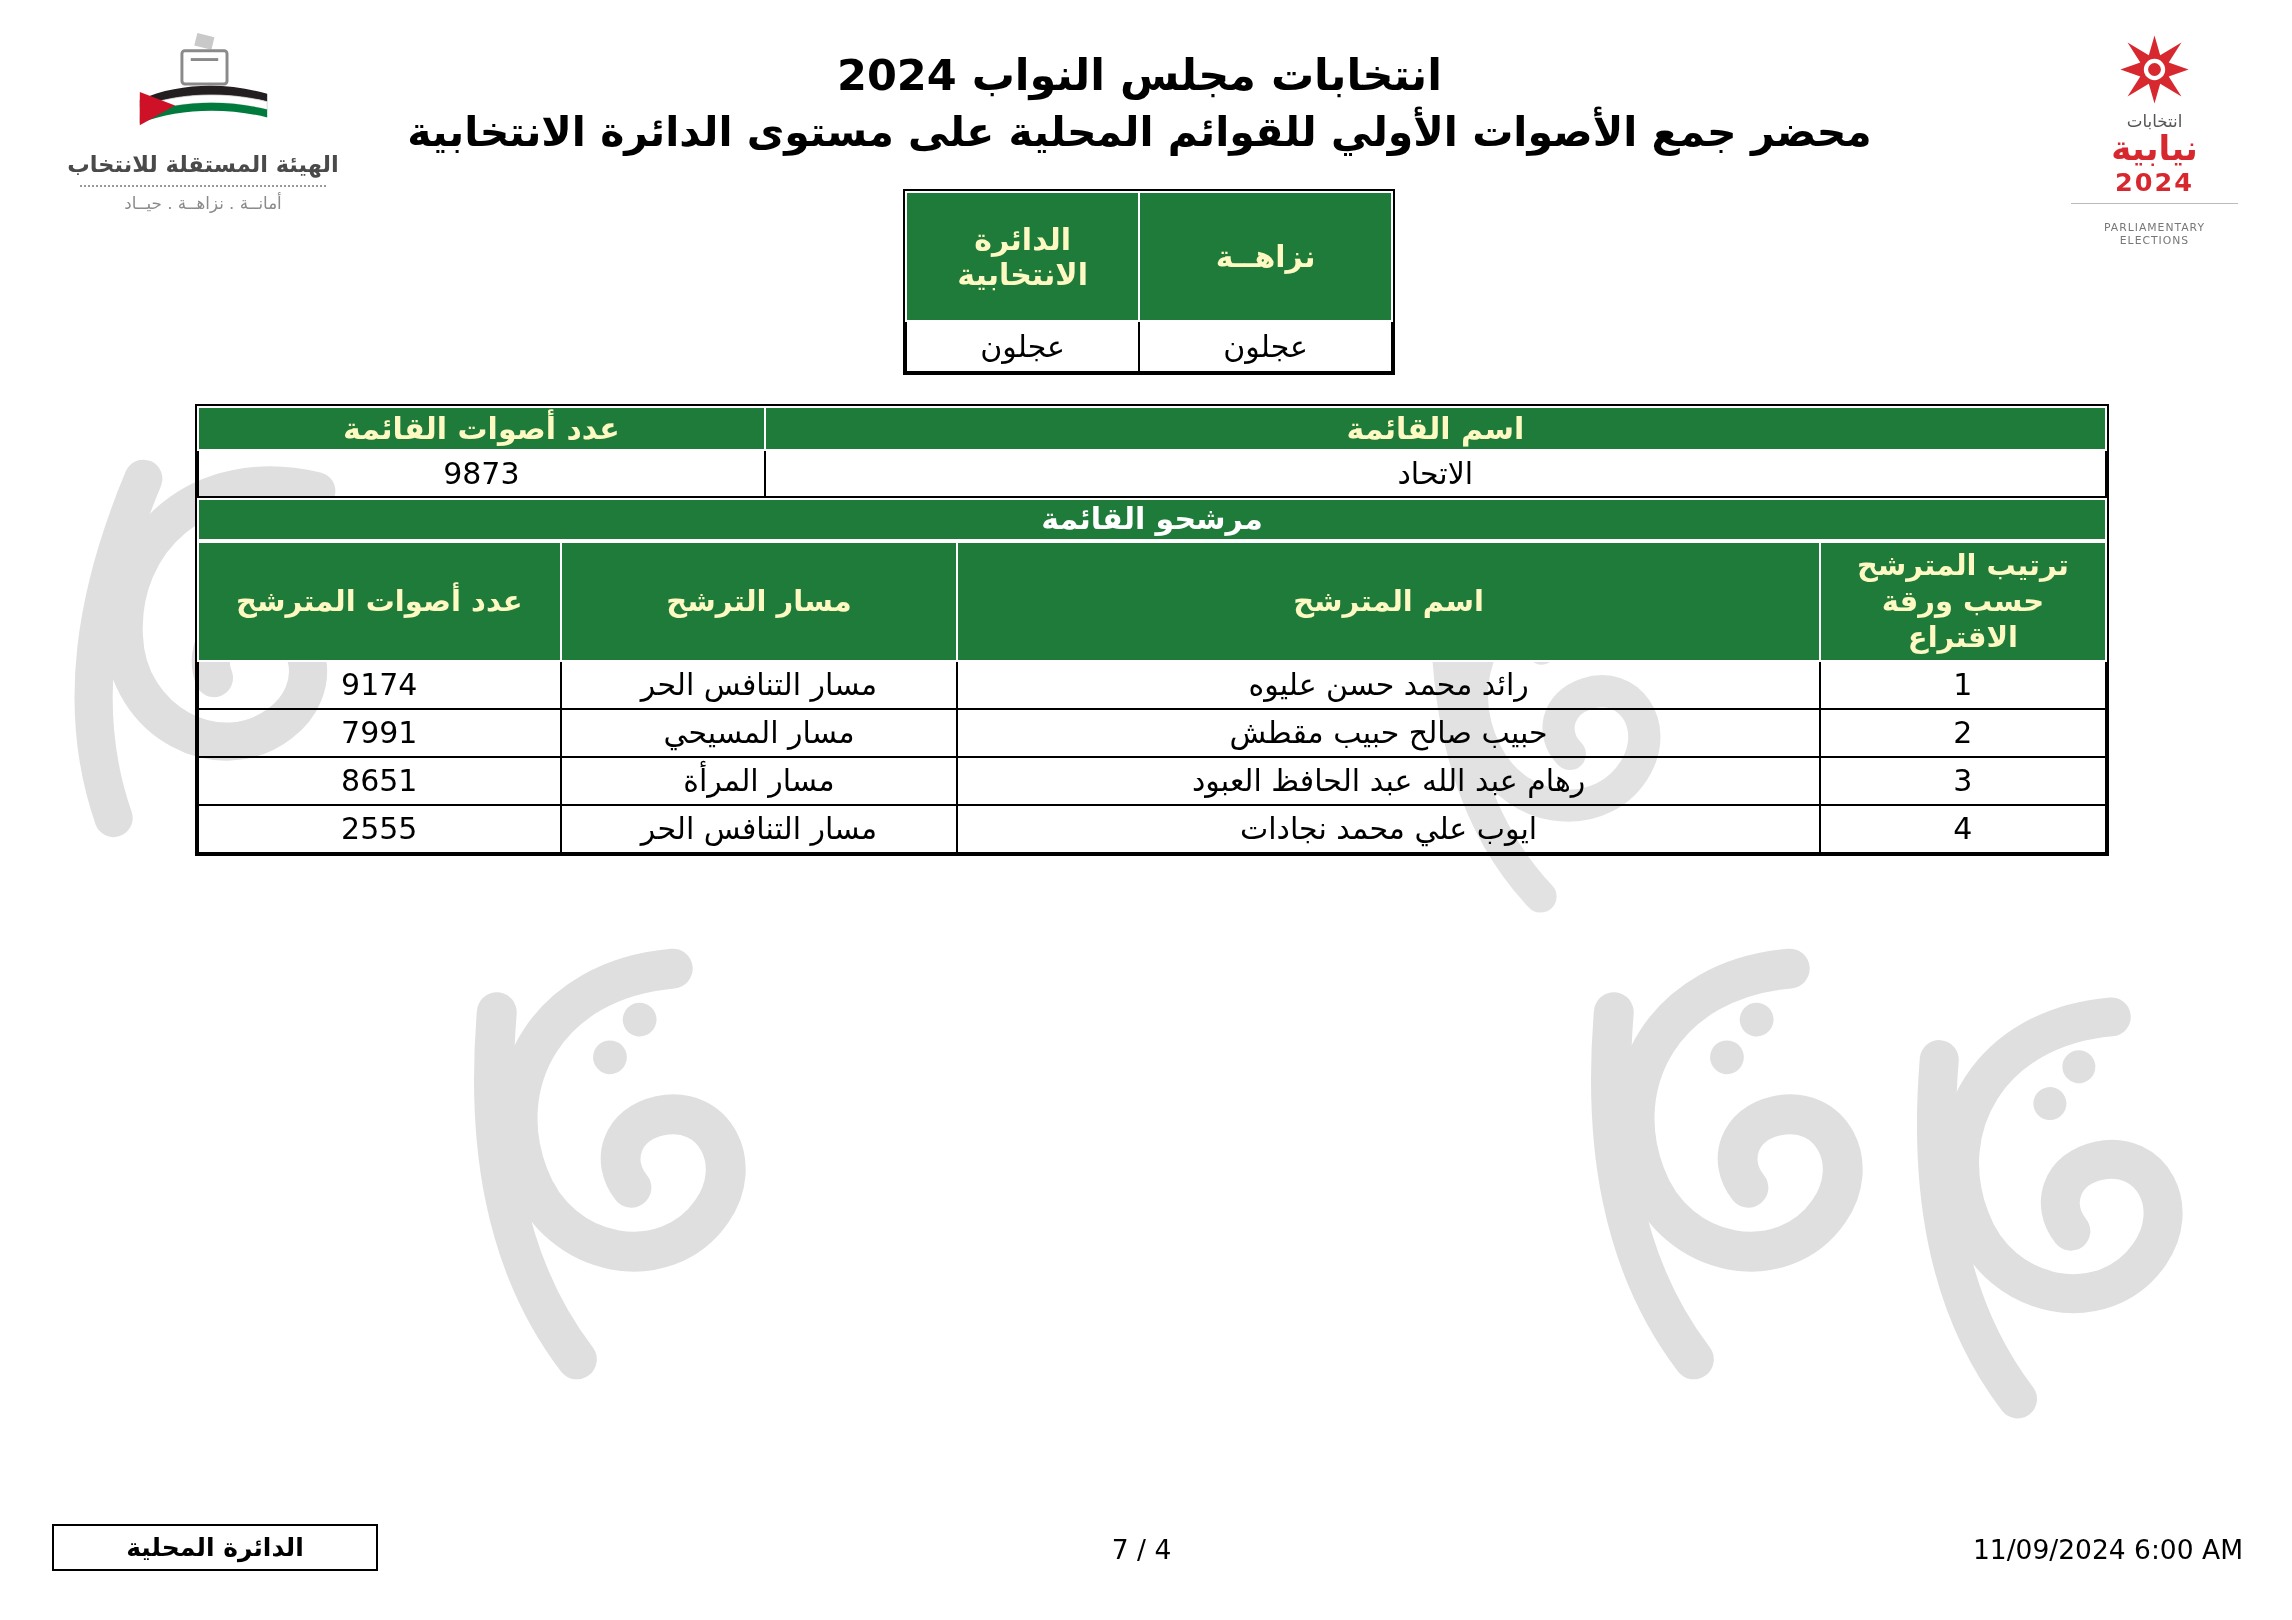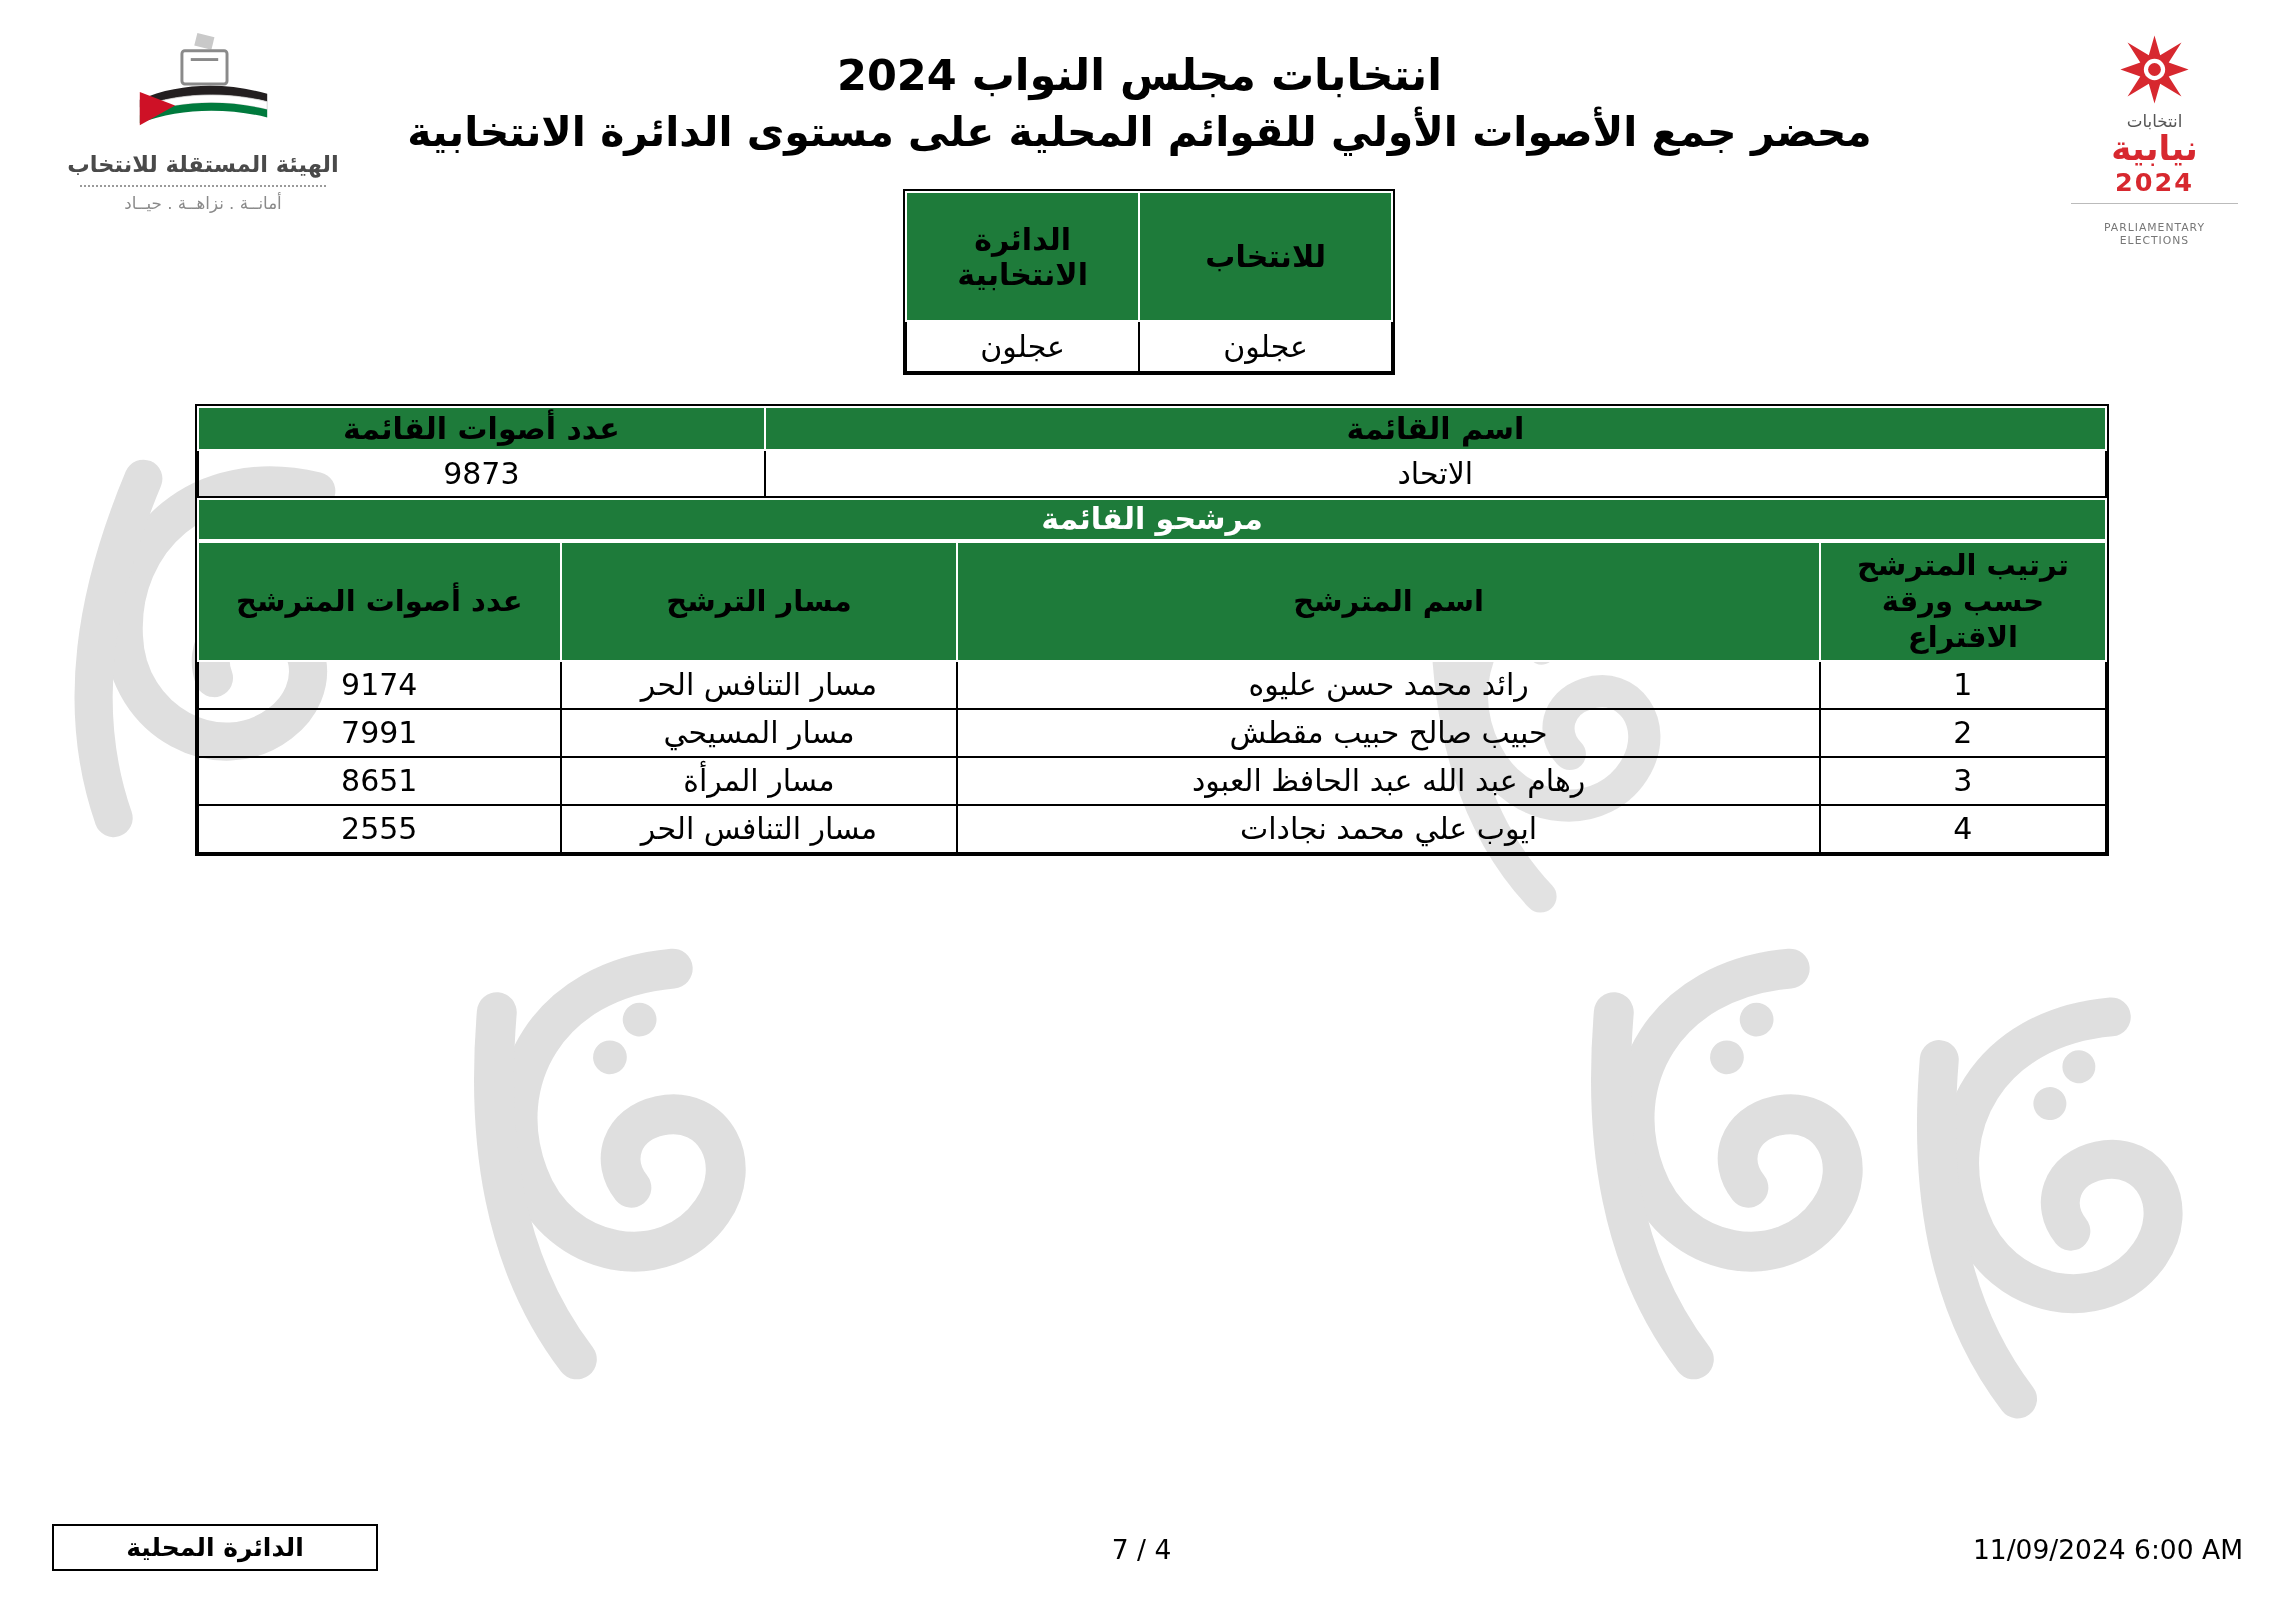--- a/index.html
+++ b/index.html
@@ -48,21 +48,21 @@
   
   .gov-wrap{
     position:absolute;top:189px;left:904px;width:492px;border:2px solid #000;z-index:1;background:transparent;
   }
   .main-wrap{
     position:absolute;top:404px;left:196px;width:1914px;border:2px solid #000;z-index:1;background:transparent;
   }
   table.tbl{width:100%;border-collapse:collapse;table-layout:fixed;}
   .tbl th,.tbl td{text-align:center;vertical-align:middle;padding:2px 9.8px;overflow:hidden;}
   .green{
-    background:var(--green);color:#000000;font-weight:bold;font-size:30px;border:2.9px solid #fff;
+    background:var(--green);color:#fef9c3;font-weight:bold;font-size:30px;border:2.9px solid #fff;
   }
   .data{border:2px solid #000;font-size:30px;background:transparent;}
   .h-tall{height:129px;}
   .val-row{height:51px;}
   .r-head th{height:43px;}
   .r-val td{height:47px;}
   .banner{
     background:var(--green);color:#fff;font-weight:bold;font-size:30px;
     text-align:center;height:43px;line-height:37px;border:2.9px solid #fff;
   }
@@ -150,21 +150,21 @@
   </div>
 
   <div class="gov-wrap">
     <table class="tbl">
       <colgroup>
           <col style="width:52%">
           <col style="width:48%">
         </colgroup>
       <tbody>
           <tr>
-        <th class="green h-tall">للانتخاب</th>
+        <th class="green h-tall">نزاهــة</th>
         <th class="green h-tall">الدائرة الانتخابية</th>
       </tr>
       <tr>
         <td class="data val-row">عجلون</td>
         <td class="data val-row">عجلون</td>
       </tr>
     </tbody>
       </table>
   </div>
 

